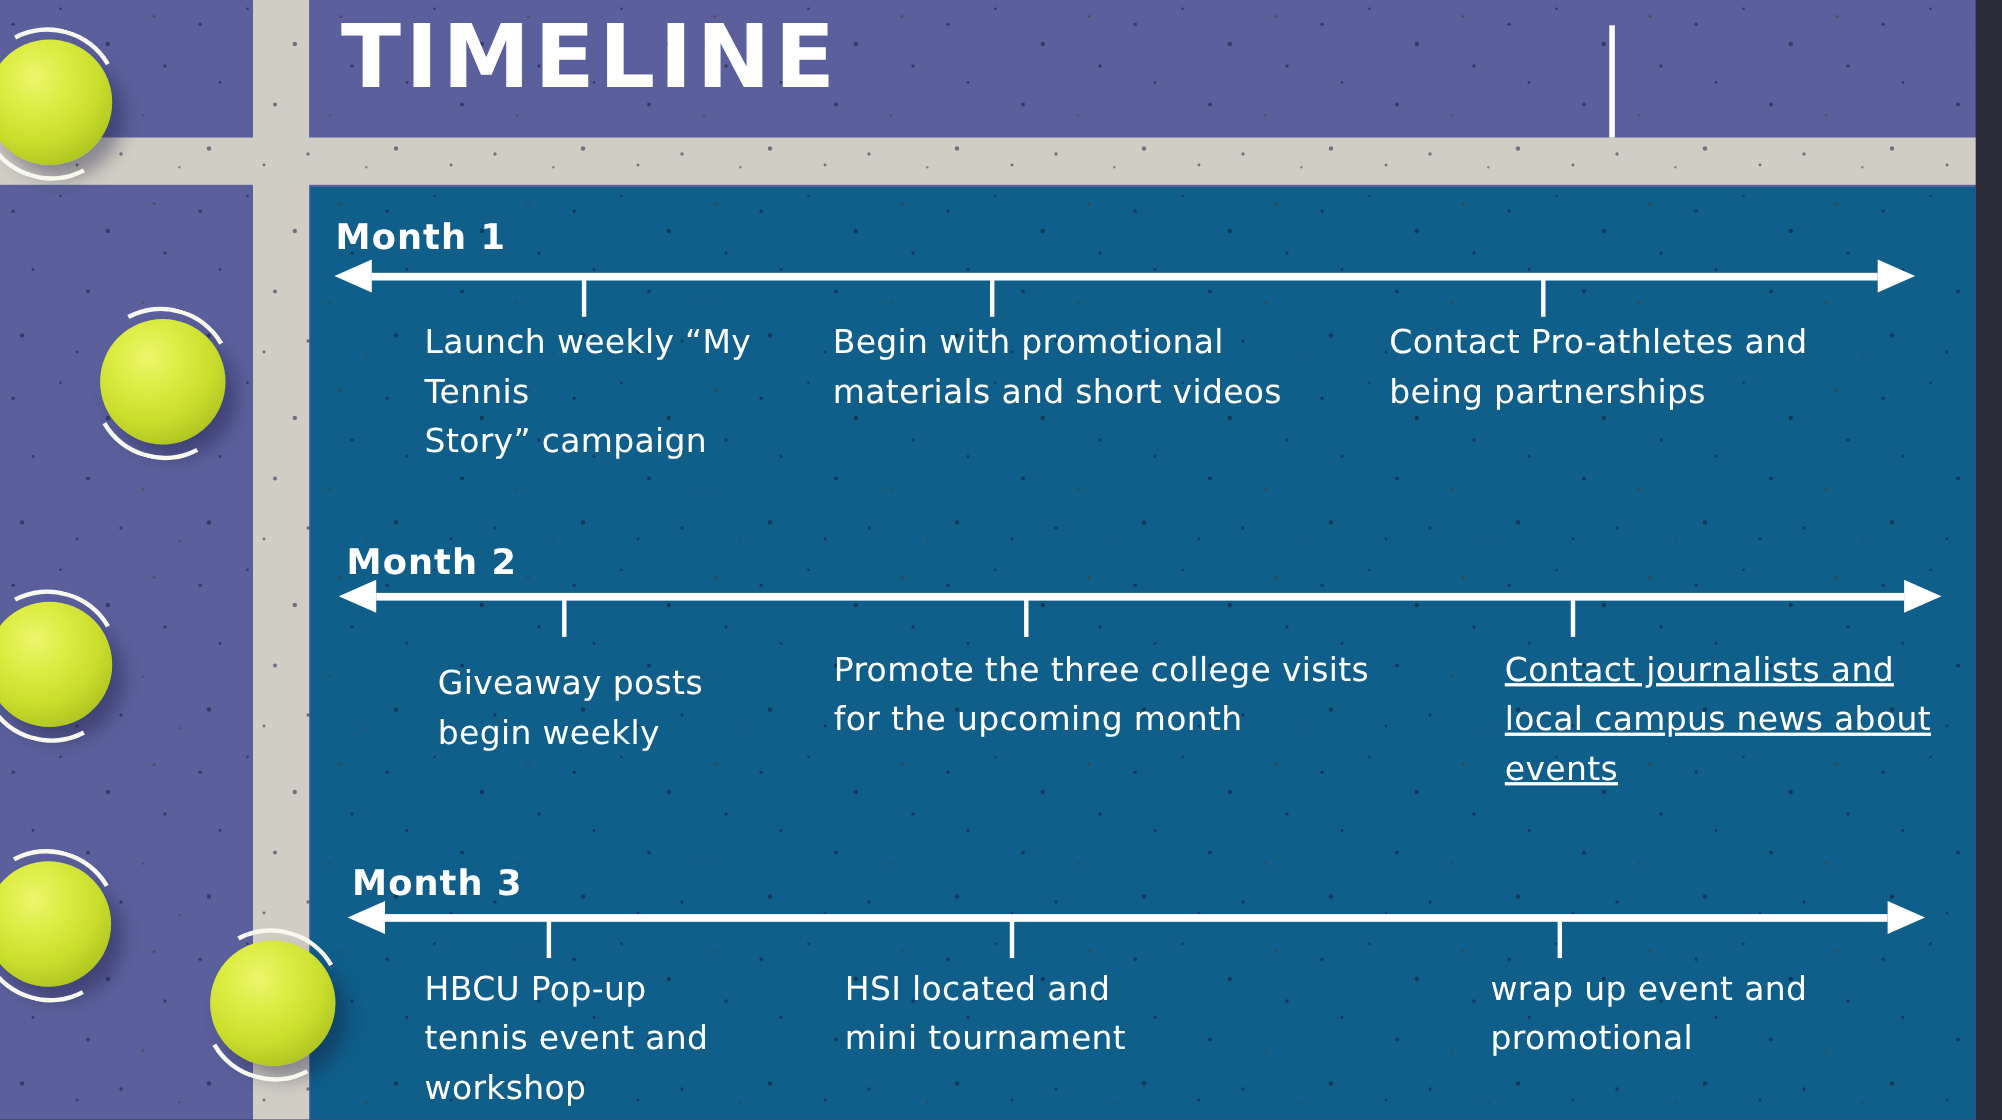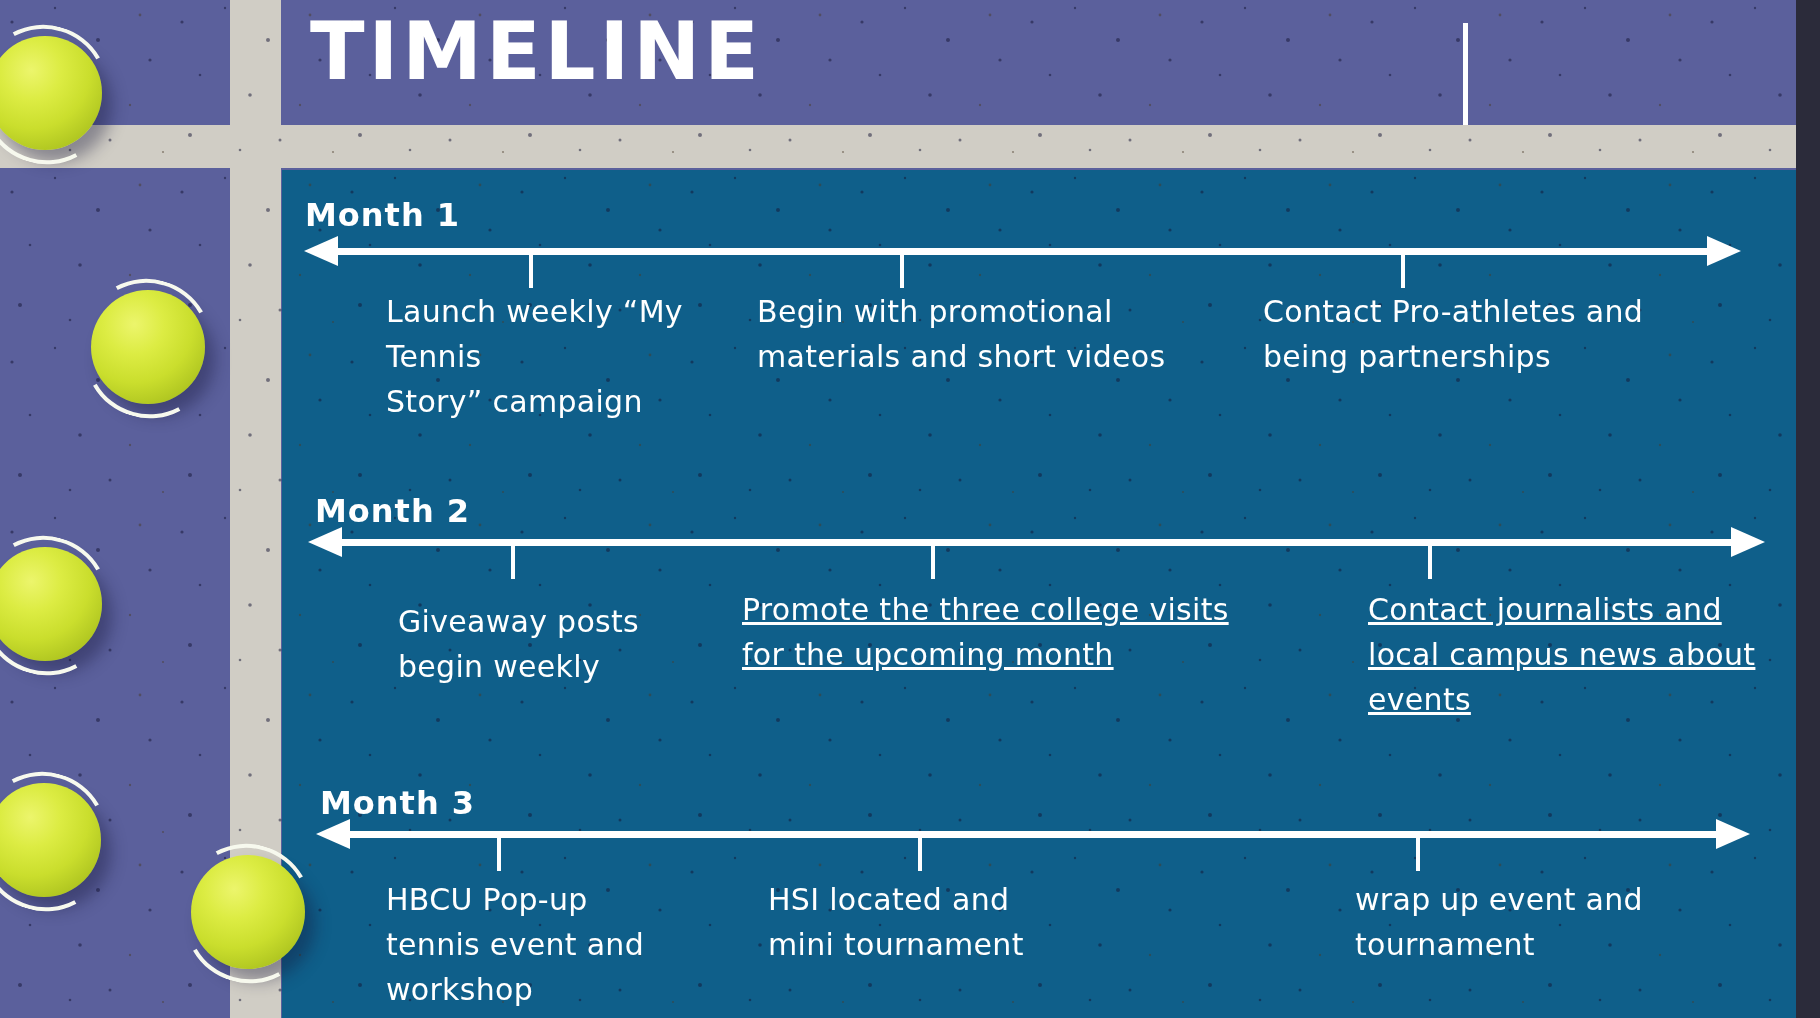--- a/index.html
+++ b/index.html
@@ -35,21 +35,21 @@
   .a3{left:350px;top:831px;width:1366px;}
   .tick{position:absolute;width:4px;height:35px;background:#fff;z-index:4;}
   .t1a{left:529px;top:253px;} .t1b{left:900px;top:253px;} .t1c{left:1401px;top:253px;}
   .t2a{left:511px;top:544px;} .t2b{left:931px;top:544px;} .t2c{left:1428px;top:544px;}
   .t3a{left:497px;top:836px;} .t3b{left:918px;top:836px;} .t3c{left:1416px;top:836px;}
   .tl-text{
     position:absolute;z-index:4;color:#fff;
     font-size:30px;line-height:45px;letter-spacing:.3px;white-space:nowrap;
   }
   .x1a{left:386px;top:289px;} .x1b{left:757px;top:289px;} .x1c{left:1263px;top:289px;}
-  .x2a{left:398px;top:587px;margin-top:12px;} .x2b{left:742px;top:587px;text-decoration:underline;} .x2c{left:1368px;top:587px;text-decoration:underline;}
+  .x2a{left:398px;top:587px;margin-top:12px;} .x2b{left:758px;top:587px;} .x2c{left:1368px;top:587px;text-decoration:underline;}
   .x3a{left:386px;top:877px;} .x3b{left:768px;top:877px;} .x3c{left:1355px;top:877px;}
   
   .ball{
     position:absolute;width:114px;height:114px;border-radius:50%;z-index:4;
     background:radial-gradient(circle at 38% 30%, #ecf56c 0%, #dcec43 28%, #cade2d 55%, #b0c621 78%, #96ab1a 100%);
     box-shadow:10px 12px 16px rgba(22,22,55,.38);
   }
   .ball::before,.ball::after{content:"";position:absolute;border:4px solid transparent;border-radius:50%;width:104%;height:100%;}
   .ball::before{left:-6%;top:-10%;border-top-color:#f7f9ee;transform:rotate(16deg);}
   .ball::after{right:-6%;bottom:-12%;border-bottom-color:#f7f9ee;transform:rotate(16deg);}
@@ -146,17 +146,17 @@
       <div>HBCU Pop-up</div>
       <div>tennis event and</div>
       <div>workshop</div>
     </div>
     <div class="tl-text x3b">
       <div>HSI located and</div>
       <div>mini tournament</div>
     </div>
     <div class="tl-text x3c">
       <div>wrap up event and</div>
-      <div>tournament</div>
+      <div>promotional</div>
     </div>
   </section>
 
 </div>
 
 </body></html>

